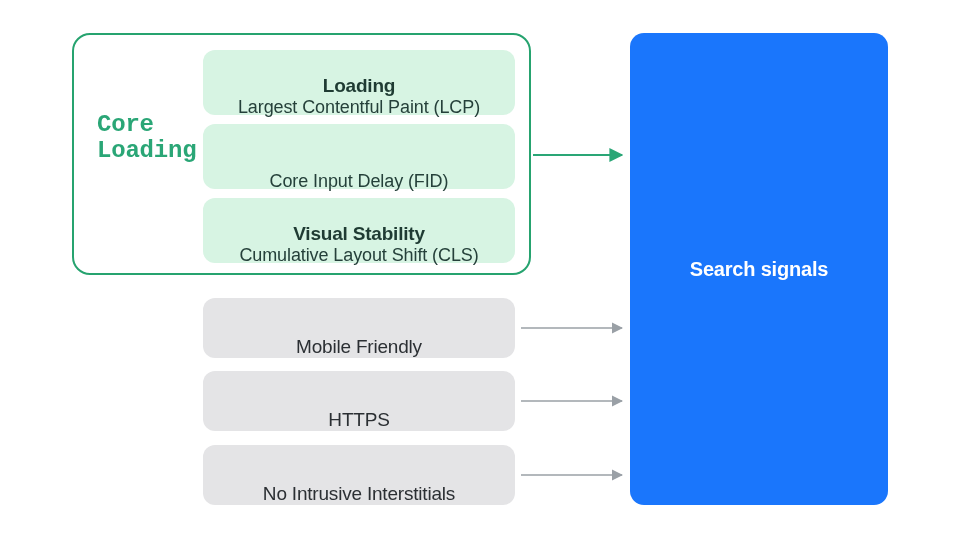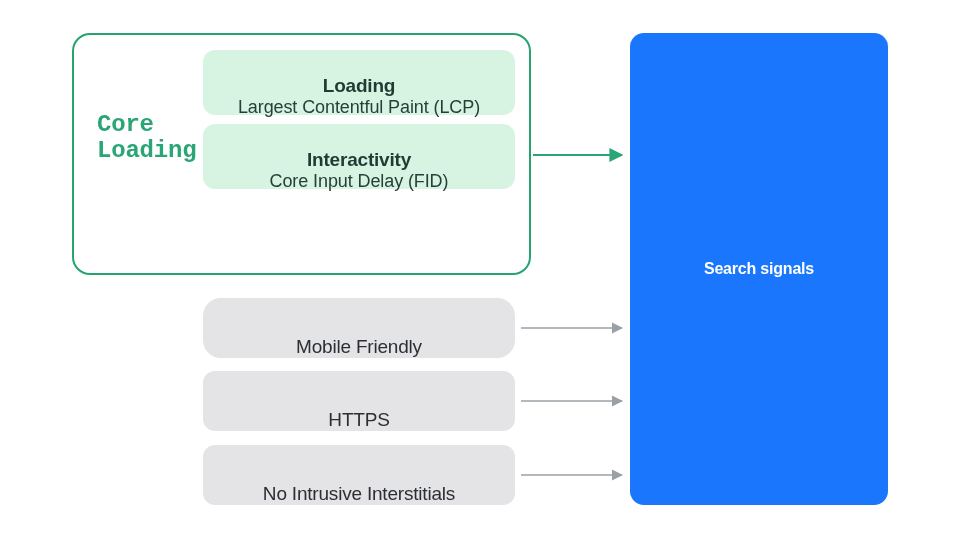--- a/index.html
+++ b/index.html
@@ -93,40 +93,40 @@
     height: 60px;
   }
   .pill-grey .pill-title {
     color: #2b2f33;
     font-size: 19px;
     font-weight: normal;
     line-height: 22px;
     letter-spacing: -0.2px;
   }
 
-  #pill-mobile  { top: 298px; border-radius: 18px; }
+  #pill-mobile  { top: 298px; }
   #pill-https   { top: 371px; }
   #pill-interst { top: 445px; }
 
   
   .blue-box {
     position: absolute;
     left: 630px;
     top: 33px;
     width: 258px;
     height: 472px;
     background: #1a76fc;
     border-radius: 14px;
     display: flex;
     align-items: center;
     justify-content: center;
   }
   .blue-box-text {
     color: #ffffff;
-    font-size: 16px;
+    font-size: 20px;
     font-weight: bold;
     line-height: 26px;
     text-align: center;
     letter-spacing: -0.2px;
   }
   .blue-box-text .ln { display: block; }
 
   
   #arrows {
     position: absolute;
@@ -167,24 +167,27 @@
     <span class="ln">Core</span>
     <span class="ln">Loading</span>
   </div>
 
   <div class="pill pill-green" id="pill-loading">
     <span class="pill-title">Loading</span>
     <span class="pill-sub">Largest Contentful Paint (LCP)</span>
   </div>
 
   <div class="pill pill-green" id="pill-interactivity">
-    <span class="pill-title">Interactivity</span>
     <span class="pill-sub">Core Input Delay (FID)</span>
   </div>
 
+  <div class="pill pill-green" id="pill-visual">
+    <span class="pill-title">Visual Stability</span>
+    <span class="pill-sub">Cumulative Layout Shift (CLS)</span>
+  </div>
 
   <div class="pill pill-grey" id="pill-mobile">
     <span class="pill-title">Mobile Friendly</span>
   </div>
 
   <div class="pill pill-grey" id="pill-https">
     <span class="pill-title">HTTPS</span>
   </div>
 
   <div class="pill pill-grey" id="pill-interst">

